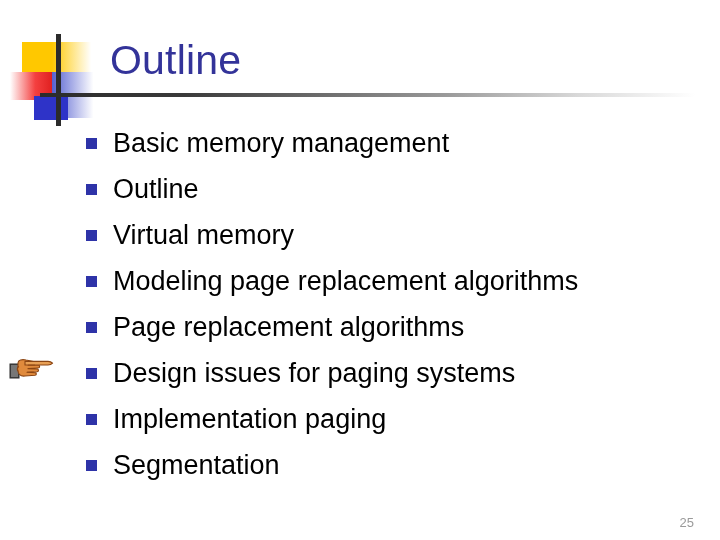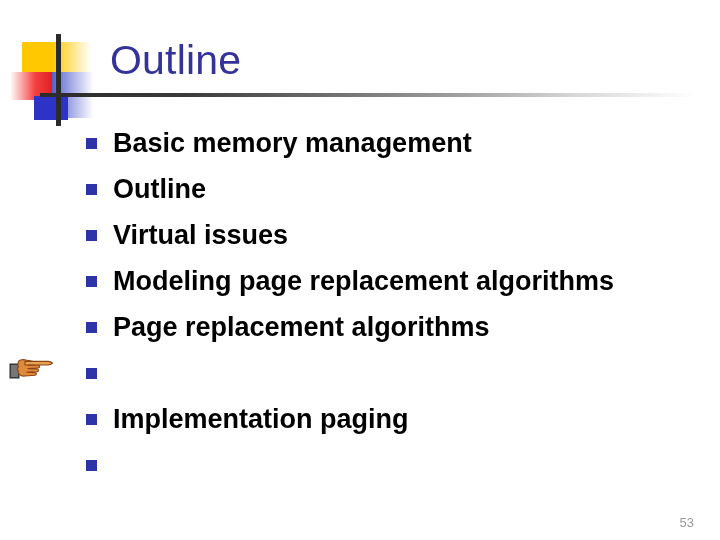--- a/index.html
+++ b/index.html
@@ -101,21 +101,20 @@
     letter-spacing: 0.2px;
     white-space: nowrap;
   }
 
   
   .bullets {
     position: absolute;
     left: 86px;
     top: 120px;
     width: 600px;
-    font-weight: bold;
   }
   .bullet-row {
     position: relative;
     height: 46px;
     display: flex;
     align-items: center;
   }
   .bullet-marker {
     width: 11px;
     height: 11px;
@@ -170,39 +169,41 @@
     <div class="bullet-row">
       <span class="bullet-marker"></span>
       <span class="bullet-text">Basic memory management</span>
     </div>
     <div class="bullet-row">
       <span class="bullet-marker"></span>
       <span class="bullet-text">Outline</span>
     </div>
     <div class="bullet-row">
       <span class="bullet-marker"></span>
-      <span class="bullet-text">Virtual issues</span>
+      <span class="bullet-text">Virtual memory</span>
     </div>
     <div class="bullet-row">
       <span class="bullet-marker"></span>
       <span class="bullet-text">Modeling page replacement algorithms</span>
     </div>
     <div class="bullet-row">
       <span class="bullet-marker"></span>
       <span class="bullet-text">Page replacement algorithms</span>
     </div>
     <div class="bullet-row">
       <span class="bullet-marker"></span>
+      <span class="bullet-text">Design issues for paging systems</span>
     </div>
     <div class="bullet-row">
       <span class="bullet-marker"></span>
       <span class="bullet-text">Implementation paging</span>
     </div>
     <div class="bullet-row">
       <span class="bullet-marker"></span>
+      <span class="bullet-text">Segmentation</span>
     </div>
   </div>
 
   <div class="hand-icon">
     <svg viewBox="0 0 48 40" width="48" height="40" xmlns="http://www.w3.org/2000/svg">
 
       <rect x="2" y="14" width="9" height="14" fill="#4a4a4a" stroke="#2b2b2b" stroke-width="1"></rect>
       <rect x="3" y="15" width="7" height="12" fill="#777777"></rect>
 
       <path d="M10 13 C10 10, 14 9, 18 10 L28 12 C30 12.4, 30 14, 28 14.4 L20 15
@@ -213,15 +214,15 @@
 
       <path d="M17 11.4 L40 11.4 C42.6 11.4, 43.6 12.2, 44.6 13.2
                C43.6 14.2, 42.6 15, 40 15 L17 15 Z" fill="#E8A055" stroke="#8B4513" stroke-width="1.1" stroke-linejoin="round"></path>
 
       <path d="M20 15 L27 15 M20 18.6 L27 18.6 M19 22.2 L26 22.2" stroke="#8B4513" stroke-width="0.8" fill="none" opacity="0.75"></path>
 
       <path d="M11 16.5 C9 17.5, 8.6 20, 10.4 21.4" stroke="#8B4513" stroke-width="1.1" fill="#E08A3C"></path>
     </svg>
   </div>
 
-  <div class="page-number">53</div>
+  <div class="page-number">25</div>
 
 </div>
 
 </body></html>

